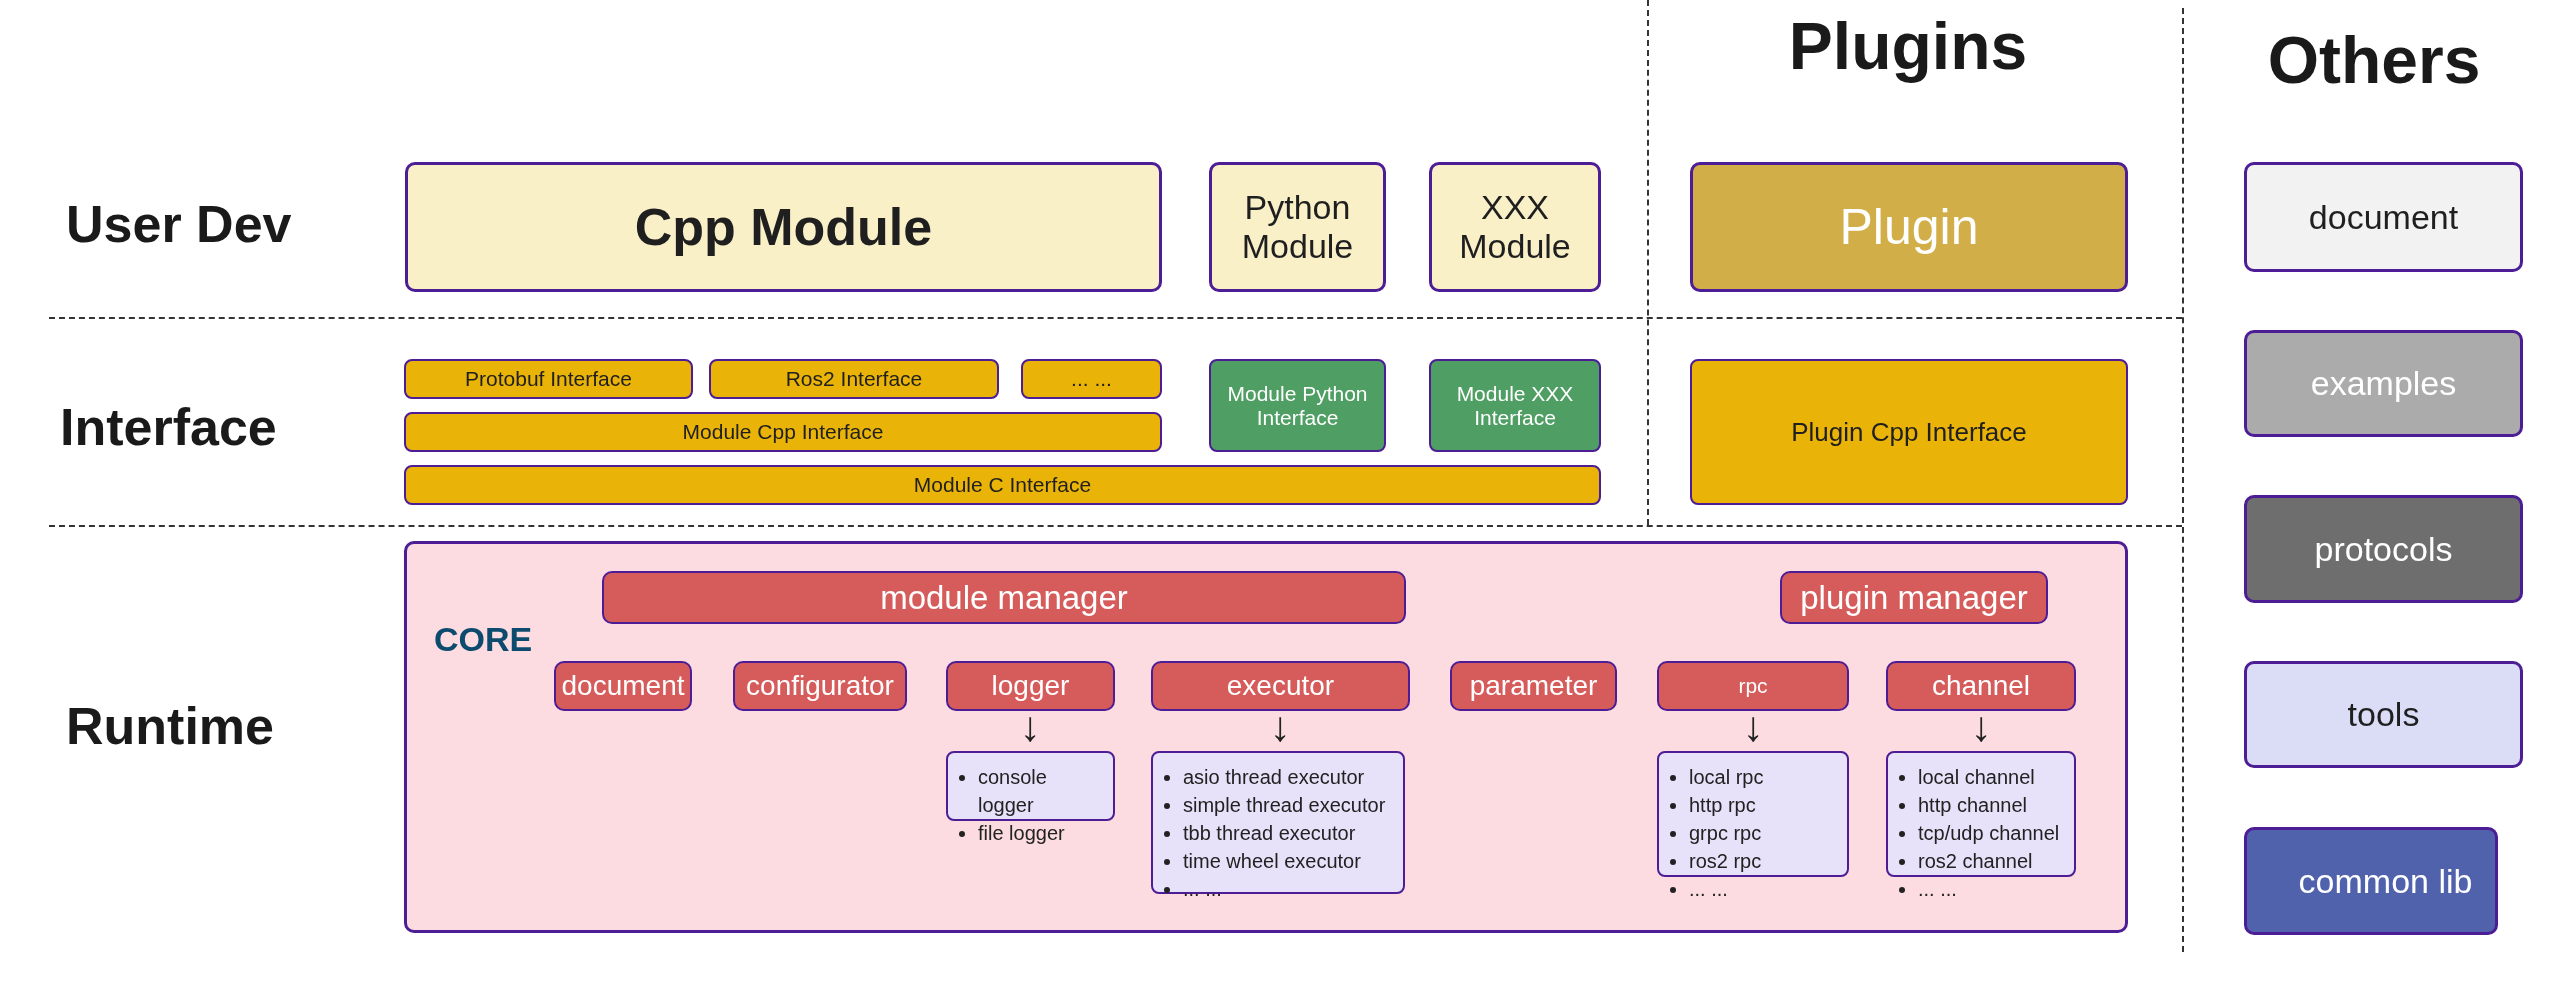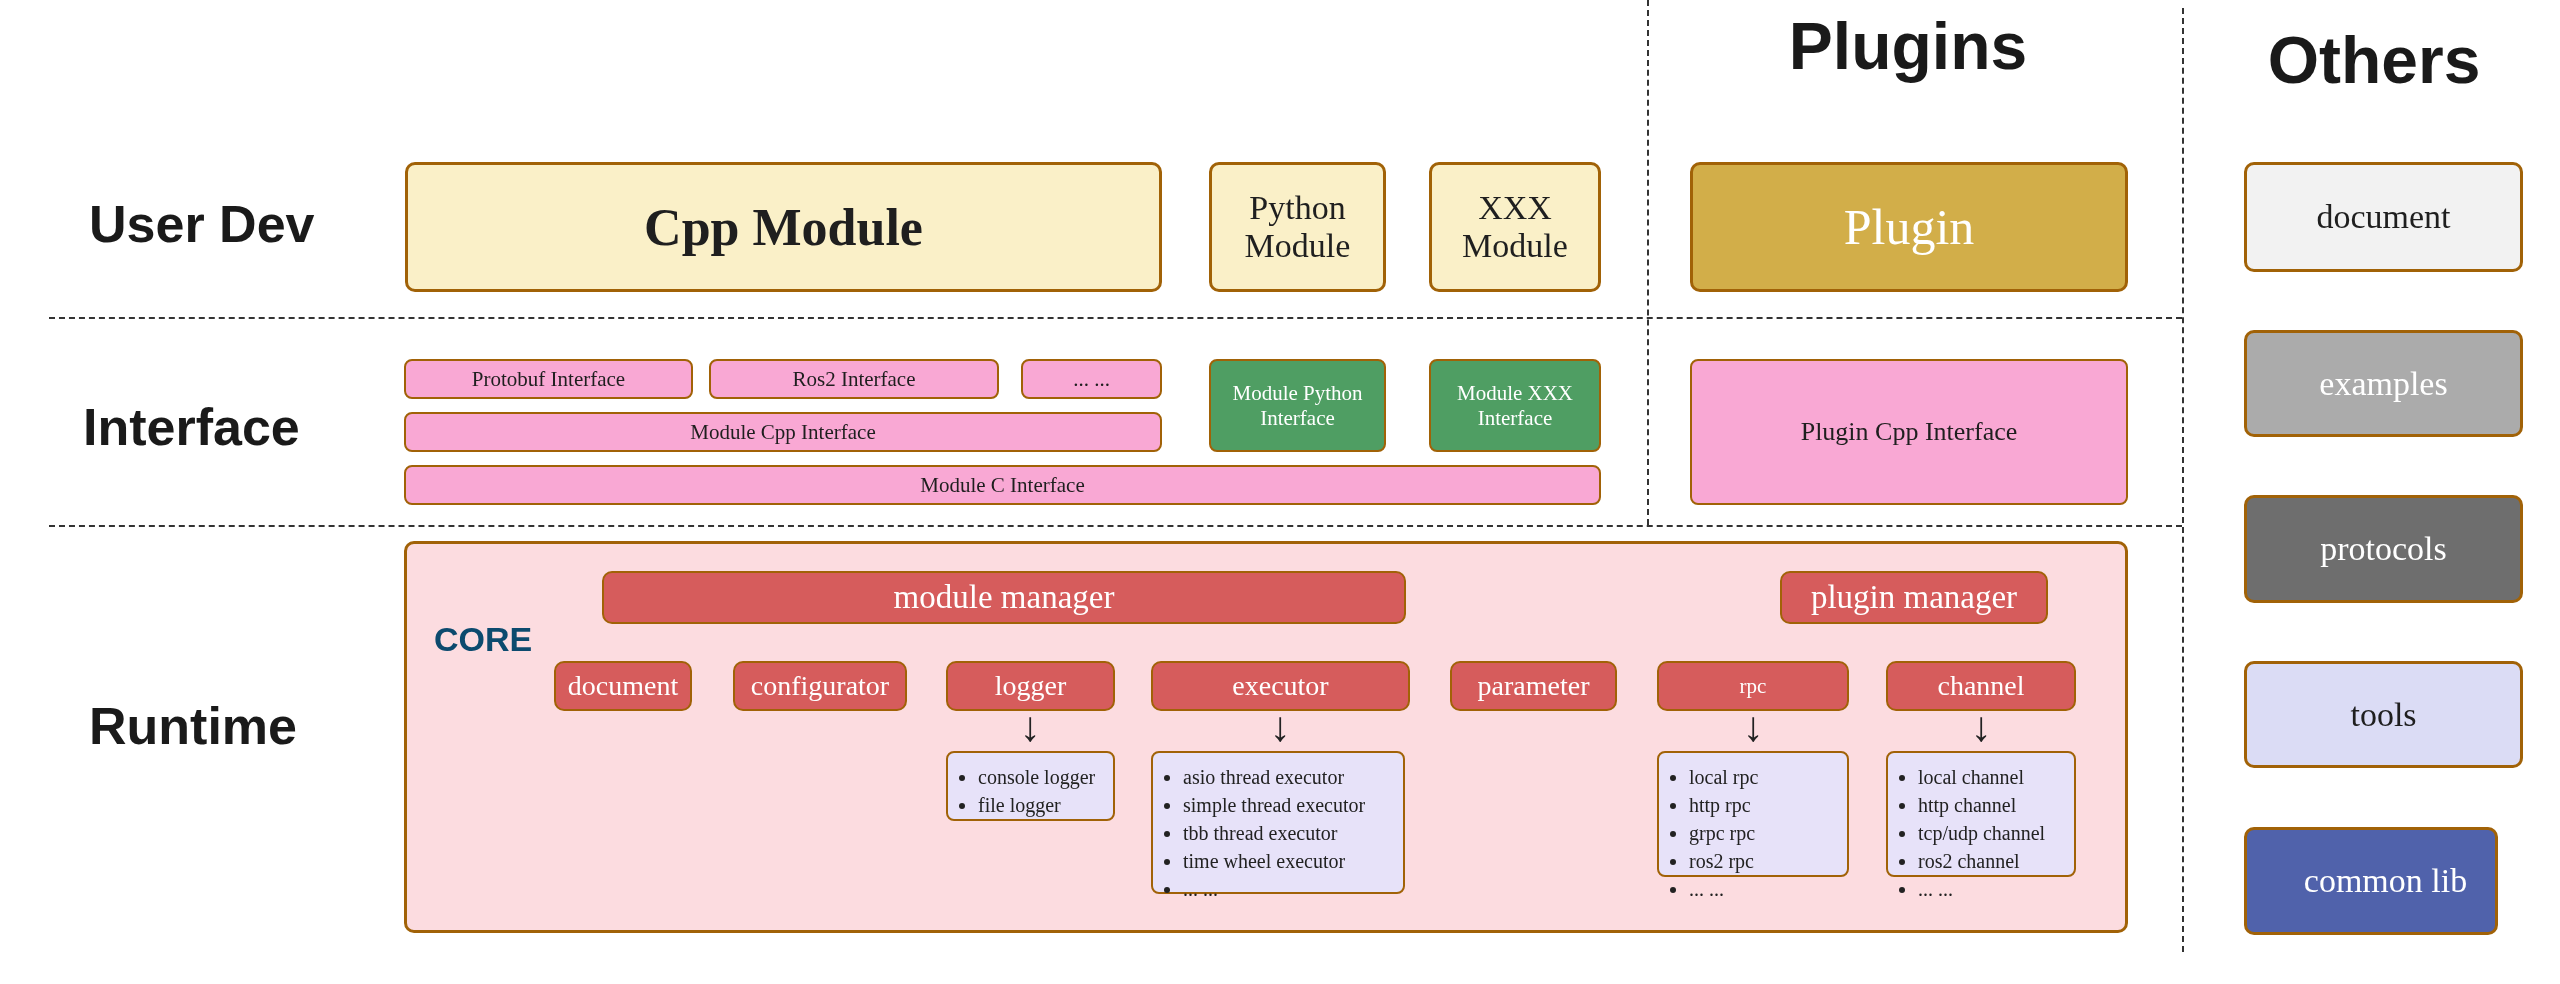--- a/index.html
+++ b/index.html
@@ -1,30 +1,30 @@
 <!DOCTYPE html>
 <html><head>
 <meta charset="utf-8">
 <style>
   html,body { margin:0; padding:0; background:#ffffff; }
   #canvas {
     position:relative; width:2560px; height:984px; background:#ffffff;
     font-family:"Liberation Sans", sans-serif; color:#1f1f1f; overflow:hidden;
   }
   .hdr { position:absolute; text-align:center; font-size:66px; font-weight:600; color:#1a1a1a; }
-  .rowlab { position:absolute; font-size:52px; font-weight:600; color:#1a1a1a;margin-left:23px; }
+  .rowlab { position:absolute; font-size:52px; font-weight:600; color:#1a1a1a; }
   .box {
     position:absolute; box-sizing:border-box;
     display:flex; align-items:center; justify-content:center; text-align:center;
-    border:3px solid #a16207; border-radius:10px; color:#1f1f1f;font-family:Liberation Serif, serif;
+    border:3px solid #4c1d95; border-radius:10px; color:#1f1f1f;
   }
   .small { border-width:2px; border-radius:8px; }
   .cream { background:#faf0c8; }
   .gold  { background:#d2ae49; color:#ffffff; }
-  .lgreen{ background:#f9a8d4; }
+  .lgreen{ background:#eab308; }
   .dgreen{ background:#4f9e63; color:#ffffff; }
   .core  { background:#fcdce0; }
   .red   { background:#d65c5c; color:#ffffff; border-width:2px; }
   .lav   { background:#e7e2f9; display:block; }
   .impl  { list-style:disc; margin:10px 0 0 0; padding:0 6px 0 30px; text-align:left;
            font-size:20px; line-height:1.4; color:#222222; }
   .arrow { position:absolute; width:60px; text-align:center; font-size:42px; line-height:42px; color:#222222; }
   .vline { position:absolute; width:0; border-left:2px dashed #333333; }
   .hline { position:absolute; height:0; border-top:2px dashed #333333; }
   .corelab { position:absolute; font-size:34px; font-weight:700; color:#0c4a6e; }

